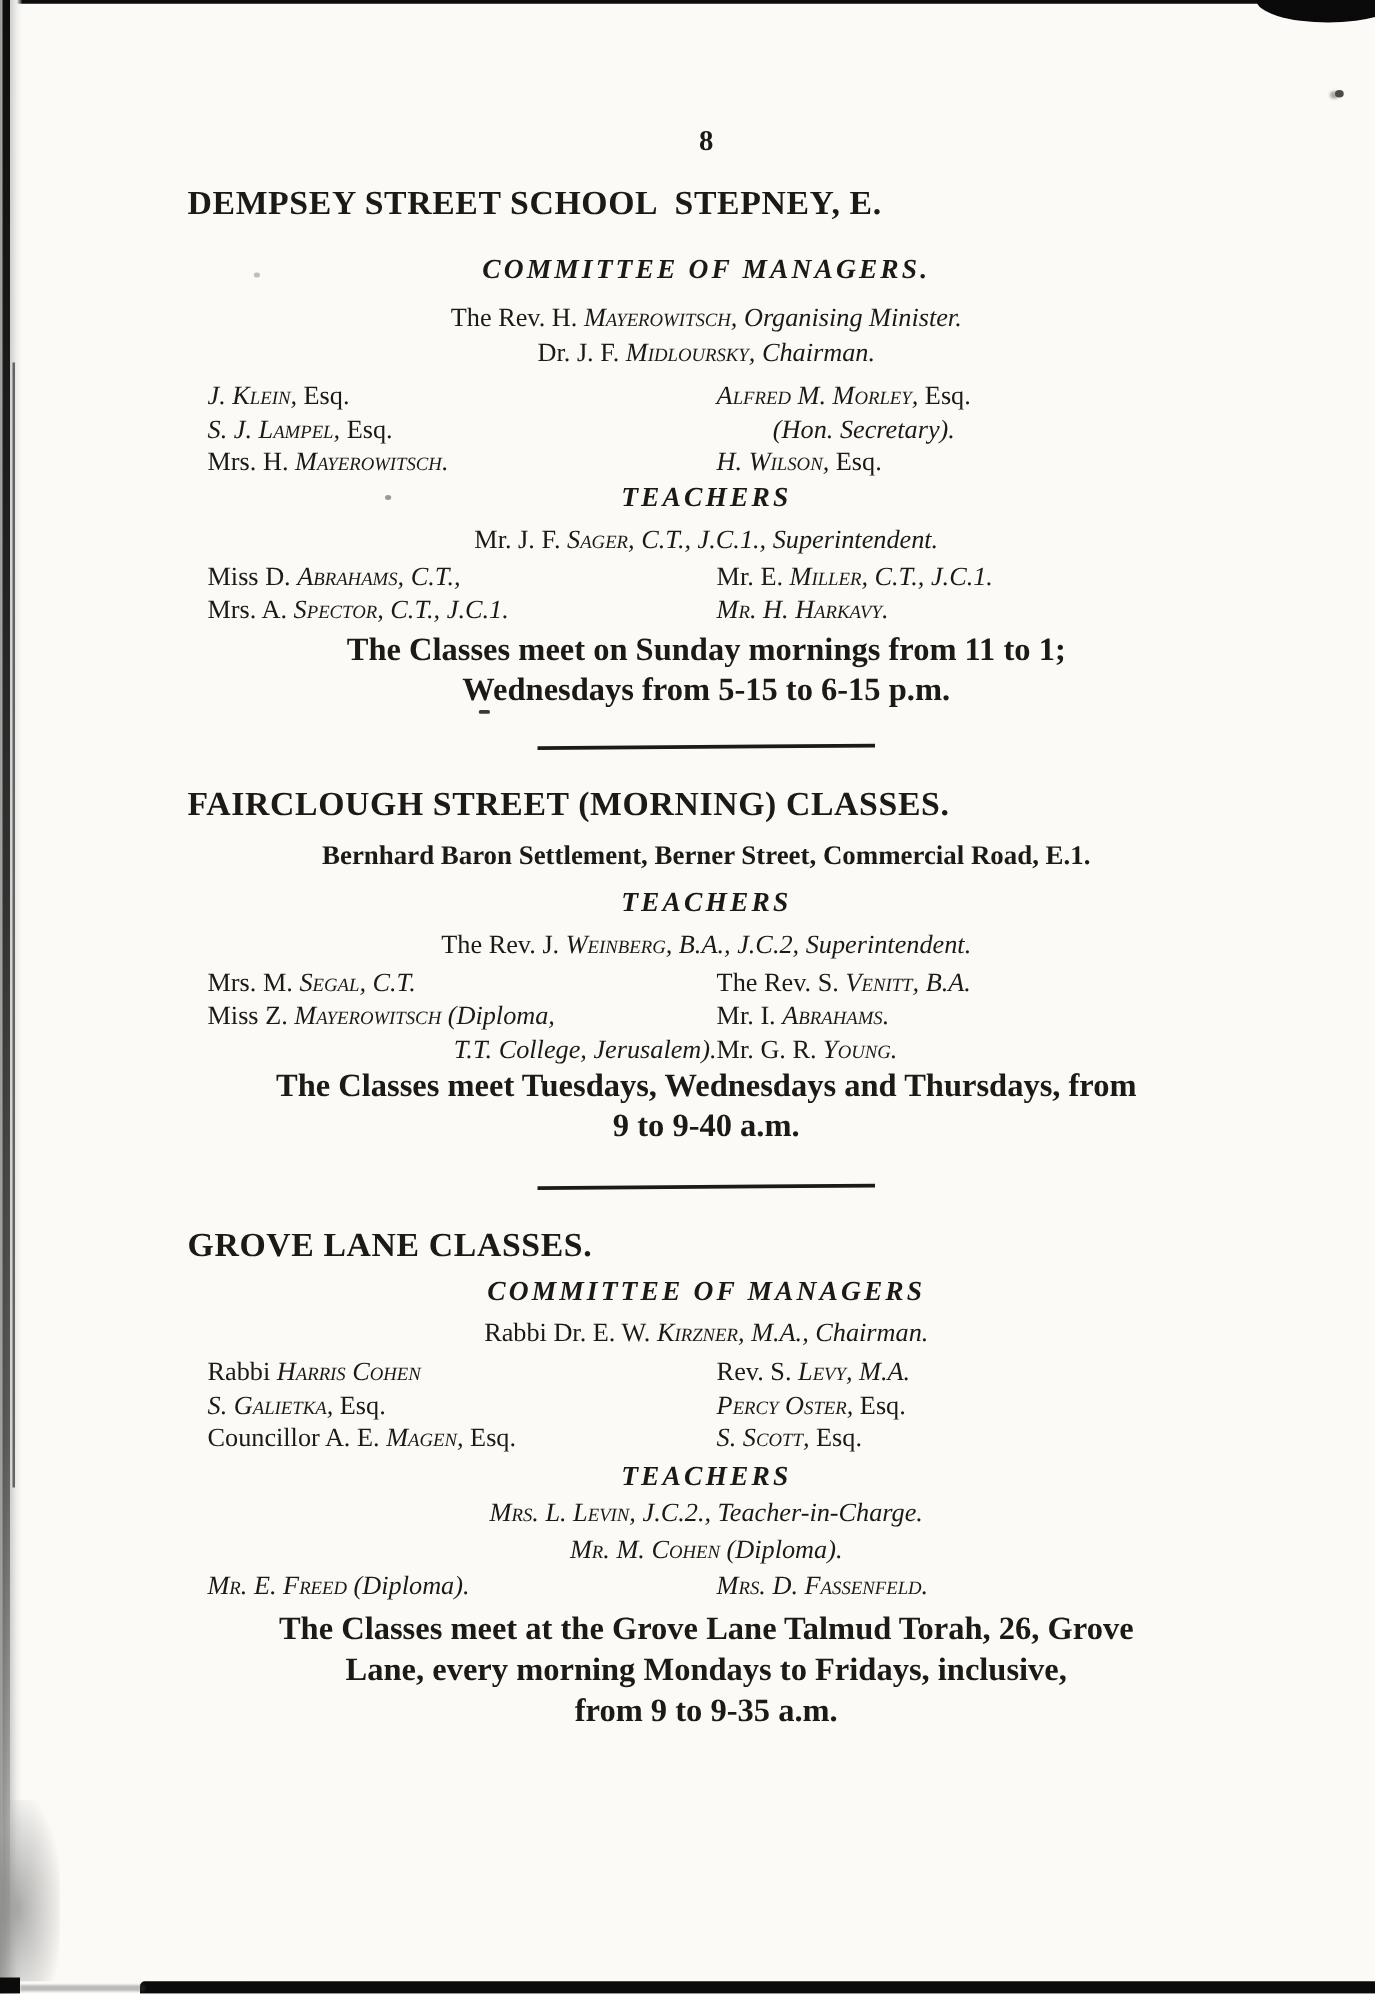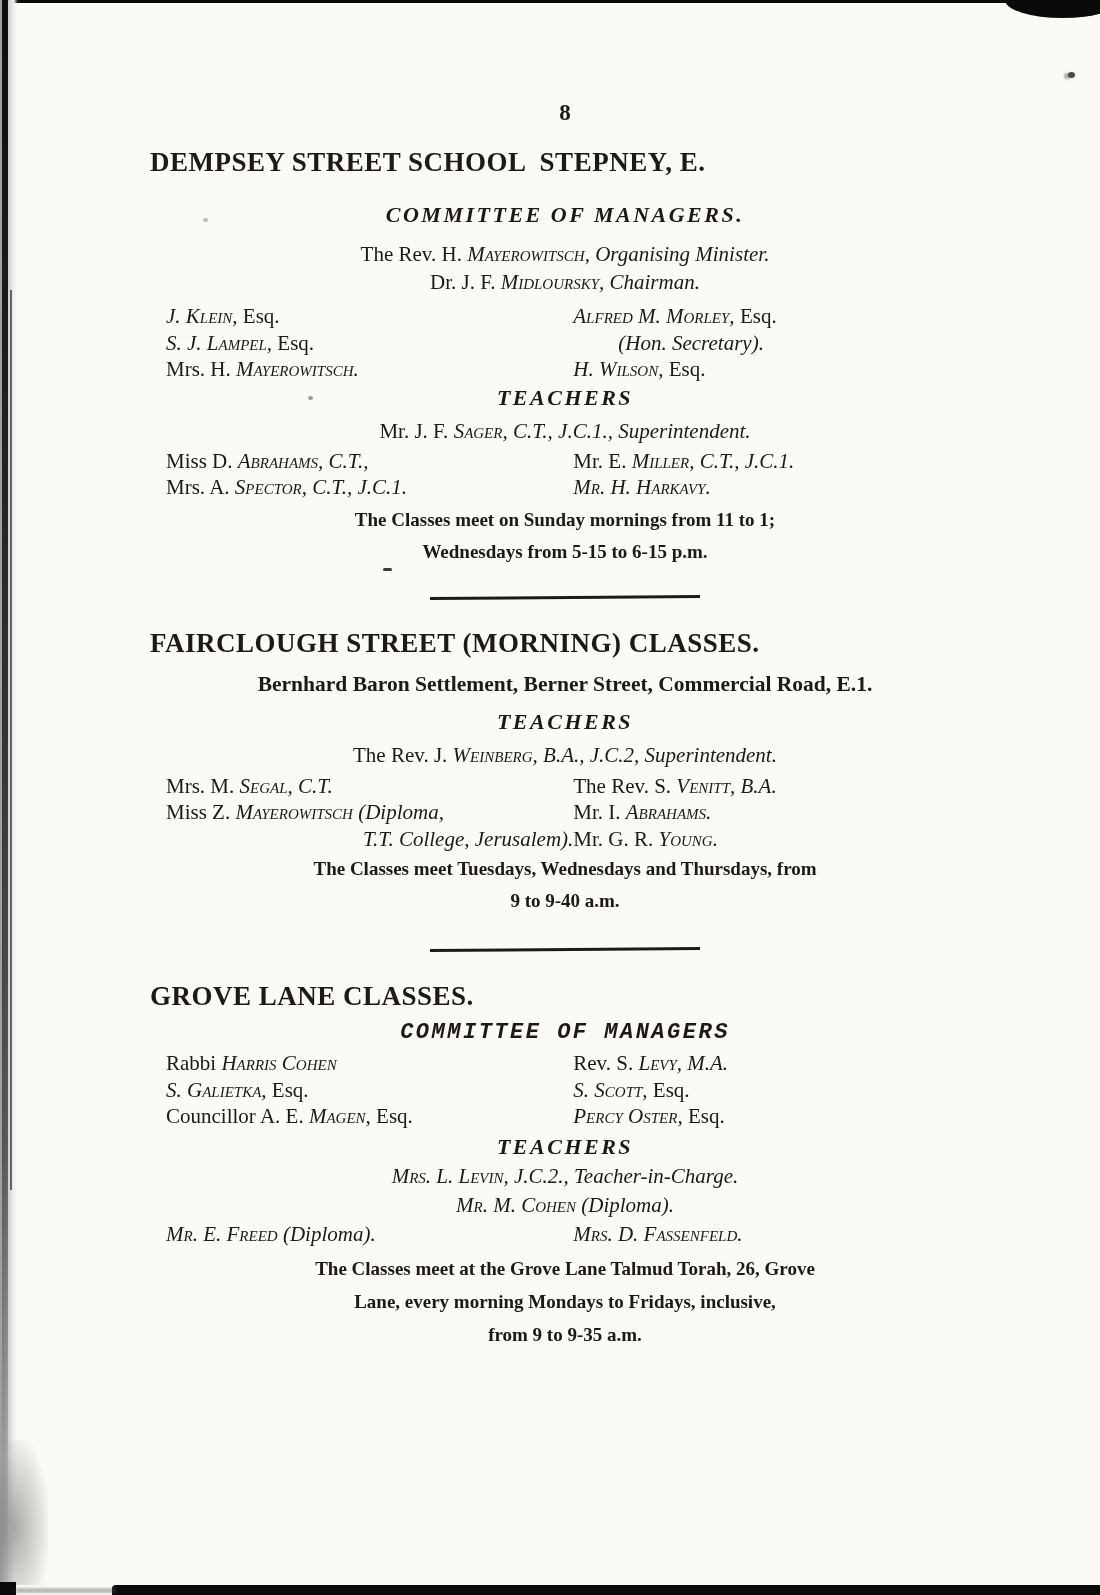--- a/index.html
+++ b/index.html
@@ -11,34 +11,34 @@
   }
   .content { position:absolute; left:150px; top:0; width:830px; }
 
   .pagenum { margin-top:100px; text-align:center; font-weight:bold; font-size:23px; line-height:26px; }
   .title   { text-align:left; font-weight:bold; font-size:27px; line-height:32px; letter-spacing:0.5px; white-space:pre-wrap; }
   .t1 { margin-top:20px; }
   .t2 { margin-top:28px; }
   .t3 { margin-top:29px; }
   .ihead { text-align:center; font-style:italic; font-weight:600; font-size:22px; line-height:26px; letter-spacing:2.5px; }
   .ih1 { margin-top:24px; }
-  .ih3 { margin-top:8px;font-family:Liberation Mono, monospace; }
+  .ih3 { margin-top:8px; }
 
   .cline { text-align:center; font-size:21px; line-height:28px; }
   .sc   { font-variant:small-caps;font-style:italic; }
   .it   { font-style:italic; }
 
   .cols { display:flex; }
   .col-left  { flex:0 0 51%; padding-left:16px; }
   .col-right { flex:1; }
   .item { font-size:21px; line-height:26.5px; }
   .ind45 { padding-left:45px; }
   .ind28 { padding-left:28px;text-align:right; }
 
-  .meet { text-align:center; font-weight:bold; font-size:19px; line-height:32px; }
+  .meet { text-align:center; font-weight:bold; font-size:26px; line-height:32px; }
   .address { margin-top:12px; text-align:center; font-weight:bold; font-size:21.5px; line-height:26px; }
 
   .divider { width:270px; margin:0 auto; border-top:3px solid #1d1b18; transform:rotate(-0.4deg); }
   .dv1 { margin-top:28px; }
   .dv2 { margin-top:31px; }
 
   
   .top-edge   { position:absolute; top:0; left:0; width:100%; height:3px; background:#0d0d0d; }
   .corner-blob{ position:absolute; top:-18px; right:-20px; width:115px; height:36px; background:#0a0a0a; border-radius:50%; }
   .dot-tr     { position:absolute; top:72px; left:1068px; width:7px; height:6px; background:#4a4a48; border-radius:50%; box-shadow:-4px 1px 2px rgba(90,90,88,.5); }
@@ -146,31 +146,32 @@
         <div>9 to 9-40 a.m.</div>
       </div>
     </section>
 
     <div class="divider dv2"></div>
 
     <section>
       <h1 class="title t3">GROVE LANE CLASSES.</h1>
       <h2 class="ihead ih3">COMMITTEE OF MANAGERS</h2>
 
+      <div class="cline" style="margin-top:6px"><span>Rabbi Dr. E. W. </span><span class="sc">Kirzner, M.A., </span><span class="it">Chairman.</span></div>
 
       <div class="cols" style="margin-top:4px">
         <div class="col-left">
           <div class="item"><span>Rabbi </span><span class="sc">Harris Cohen</span></div>
           <div class="item"><span class="sc">S. Galietka, </span><span>Esq.</span></div>
           <div class="item"><span>Councillor A. E. </span><span class="sc">Magen, </span><span>Esq.</span></div>
         </div>
         <div class="col-right">
           <div class="item"><span>Rev. S. </span><span class="sc">Levy, M.A.</span></div>
+          <div class="item"><span class="sc">Percy Oster, </span><span>Esq.</span></div>
           <div class="item"><span class="sc">S. Scott, </span><span>Esq.</span></div>
-          <div class="item"><span class="sc">Percy Oster, </span><span>Esq.</span></div>
         </div>
       </div>
 
       <h2 class="ihead" style="margin-top:4px">TEACHERS</h2>
 
       <div class="cline" style="margin-top:2px"><span class="sc">Mrs. L. Levin, J.C.2., </span><span class="it">Teacher-in-Charge.</span></div>
       <div class="cline" style="margin-top:1px"><span class="sc">Mr. M. Cohen </span><span class="it">(Diploma).</span></div>
 
       <div class="cols" style="margin-top:2px">
         <div class="col-left">

